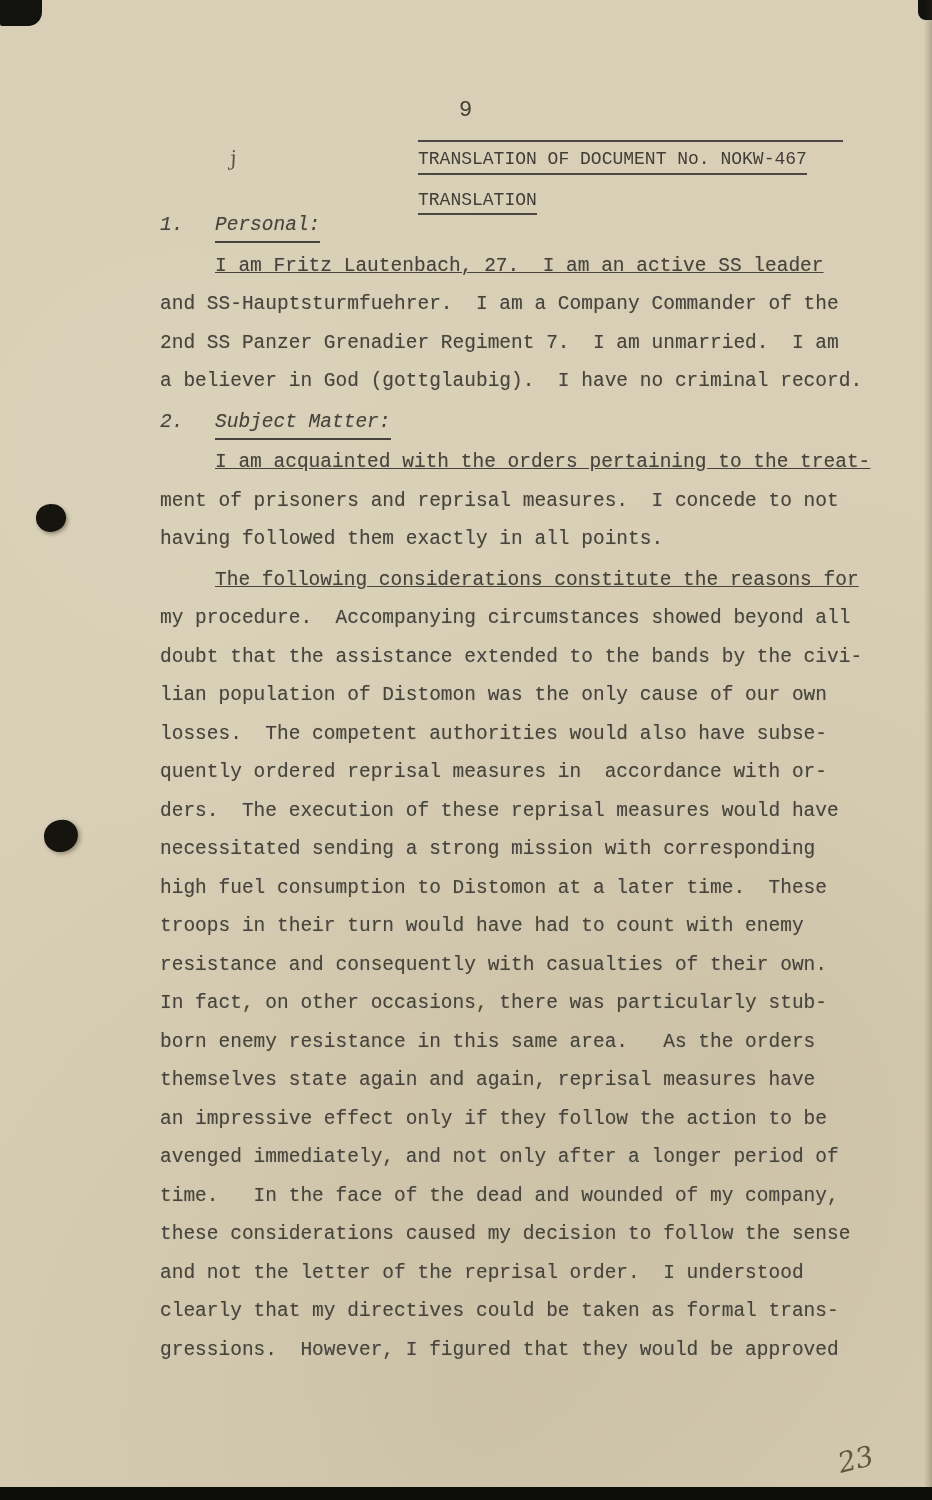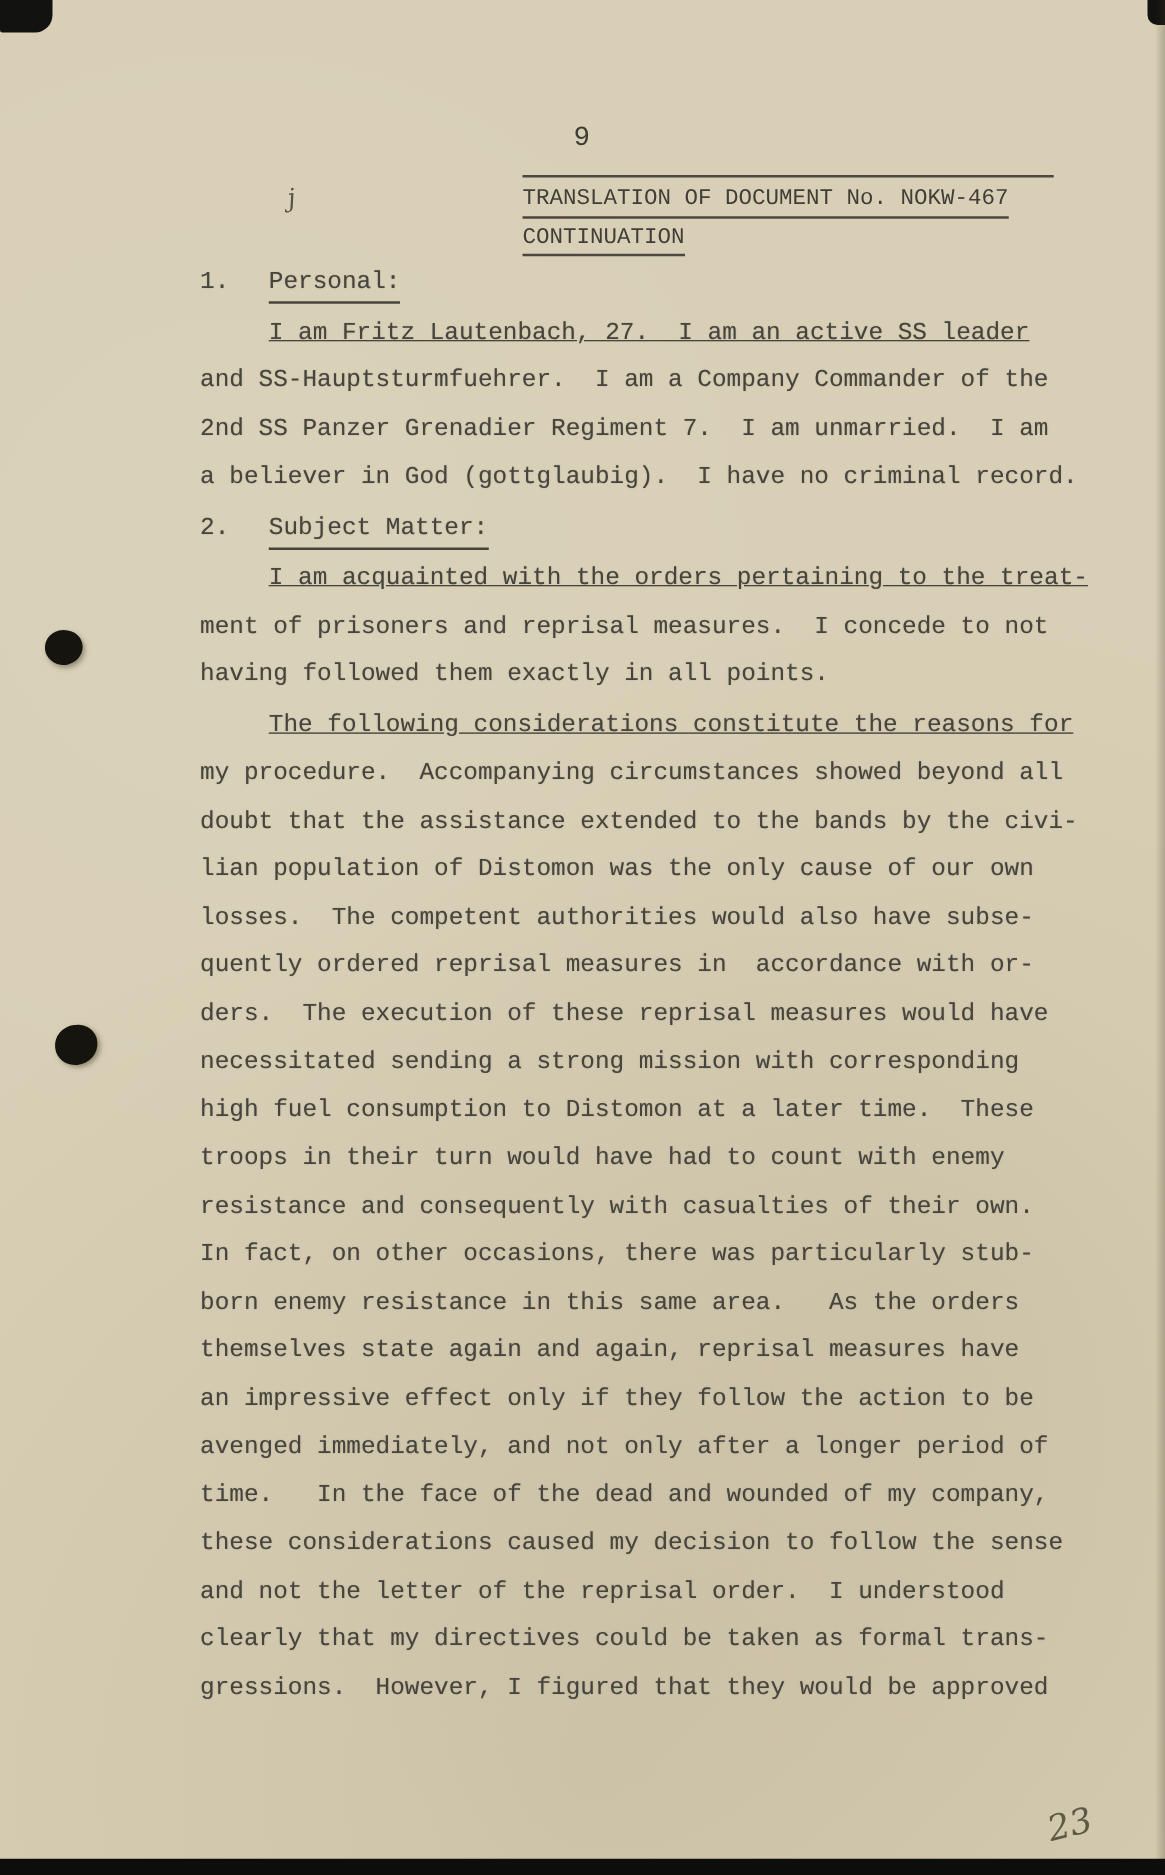--- a/index.html
+++ b/index.html
@@ -70,21 +70,21 @@
     padding-top: 4px;
     font-size: 18px;
     line-height: 26px;
     color: #403e36;
     white-space: nowrap;
   }
   .header-box .hline {
     display: inline-block;
     border-bottom: 2px solid #4a4840;
     padding-bottom: 1px;
-    margin-bottom: 2px;
+    margin-bottom: 12px;
   }
   .header-box .hline2 { display: inline-block; border-bottom: 2px solid #4a4840; }
   .header-box div { line-height: 26px; }
 
   .stray-mark {
     position: absolute;
     top: 146px; left: 230px;
     font-family: "DejaVu Serif", serif;
     font-style: italic;
     font-size: 20px;
@@ -98,21 +98,21 @@
     left: 160px;
     width: 720px;
     font-size: 19.5px;
     line-height: 38.5px;
     white-space: pre;
     text-shadow: 0 0 1px rgba(70,68,60,0.35);
   }
   .paragraph { margin: 0 0 2px 0; }
   .line { height: 38.5px; }
   .line.indent { padding-left: 55px; text-decoration: underline; }
-  .heading { margin: 2px 0 2px 0; }
+  .heading { margin: 2px 0 2px 0; font-style: italic; }
   .hnum { display: inline-block; width: 55px; }
   .hlabel {
     display: inline-block;
     border-bottom: 2px solid #46443c;
     padding-bottom: 1px;
     line-height: 30px;
   }
   .handwritten-note {
     position: absolute;
     right: 58px; bottom: 24px;
@@ -135,20 +135,20 @@
 
   <div class="hole-punch hp1"></div>
   <div class="hole-punch hp2"></div>
 
   <div class="page-number">9</div>
 
   <div class="stray-mark">j</div>
 
   <div class="header-box">
     <div><span class="hline">TRANSLATION OF DOCUMENT No. NOKW-467</span></div>
-    <div><span class="hline2">CONTINUATION</span></div>
+    <div><span class="hline2">TRANSLATION</span></div>
   </div>
 
   <div class="doc-body"><div class="line heading"><span class="hnum">1.</span><span class="hlabel">Personal:</span></div><div class="paragraph"><div class="line indent">I am Fritz Lautenbach, 27.  I am an active SS leader</div><div class="line">and SS-Hauptsturmfuehrer.  I am a Company Commander of the</div><div class="line">2nd SS Panzer Grenadier Regiment 7.  I am unmarried.  I am</div><div class="line">a believer in God (gottglaubig).  I have no criminal record.</div></div><div class="line heading"><span class="hnum">2.</span><span class="hlabel">Subject Matter:</span></div><div class="paragraph"><div class="line indent">I am acquainted with the orders pertaining to the treat-</div><div class="line">ment of prisoners and reprisal measures.  I concede to not</div><div class="line">having followed them exactly in all points.</div></div><div class="paragraph"><div class="line indent">The following considerations constitute the reasons for</div><div class="line">my procedure.  Accompanying circumstances showed beyond all</div><div class="line">doubt that the assistance extended to the bands by the civi-</div><div class="line">lian population of Distomon was the only cause of our own</div><div class="line">losses.  The competent authorities would also have subse-</div><div class="line">quently ordered reprisal measures in  accordance with or-</div><div class="line">ders.  The execution of these reprisal measures would have</div><div class="line">necessitated sending a strong mission with corresponding</div><div class="line">high fuel consumption to Distomon at a later time.  These</div><div class="line">troops in their turn would have had to count with enemy</div><div class="line">resistance and consequently with casualties of their own.</div><div class="line">In fact, on other occasions, there was particularly stub-</div><div class="line">born enemy resistance in this same area.   As the orders</div><div class="line">themselves state again and again, reprisal measures have</div><div class="line">an impressive effect only if they follow the action to be</div><div class="line">avenged immediately, and not only after a longer period of</div><div class="line">time.   In the face of the dead and wounded of my company,</div><div class="line">these considerations caused my decision to follow the sense</div><div class="line">and not the letter of the reprisal order.  I understood</div><div class="line">clearly that my directives could be taken as formal trans-</div><div class="line">gressions.  However, I figured that they would be approved</div></div></div>
 
   <div class="handwritten-note">23</div>
 
 </div>
 
 </body></html>

